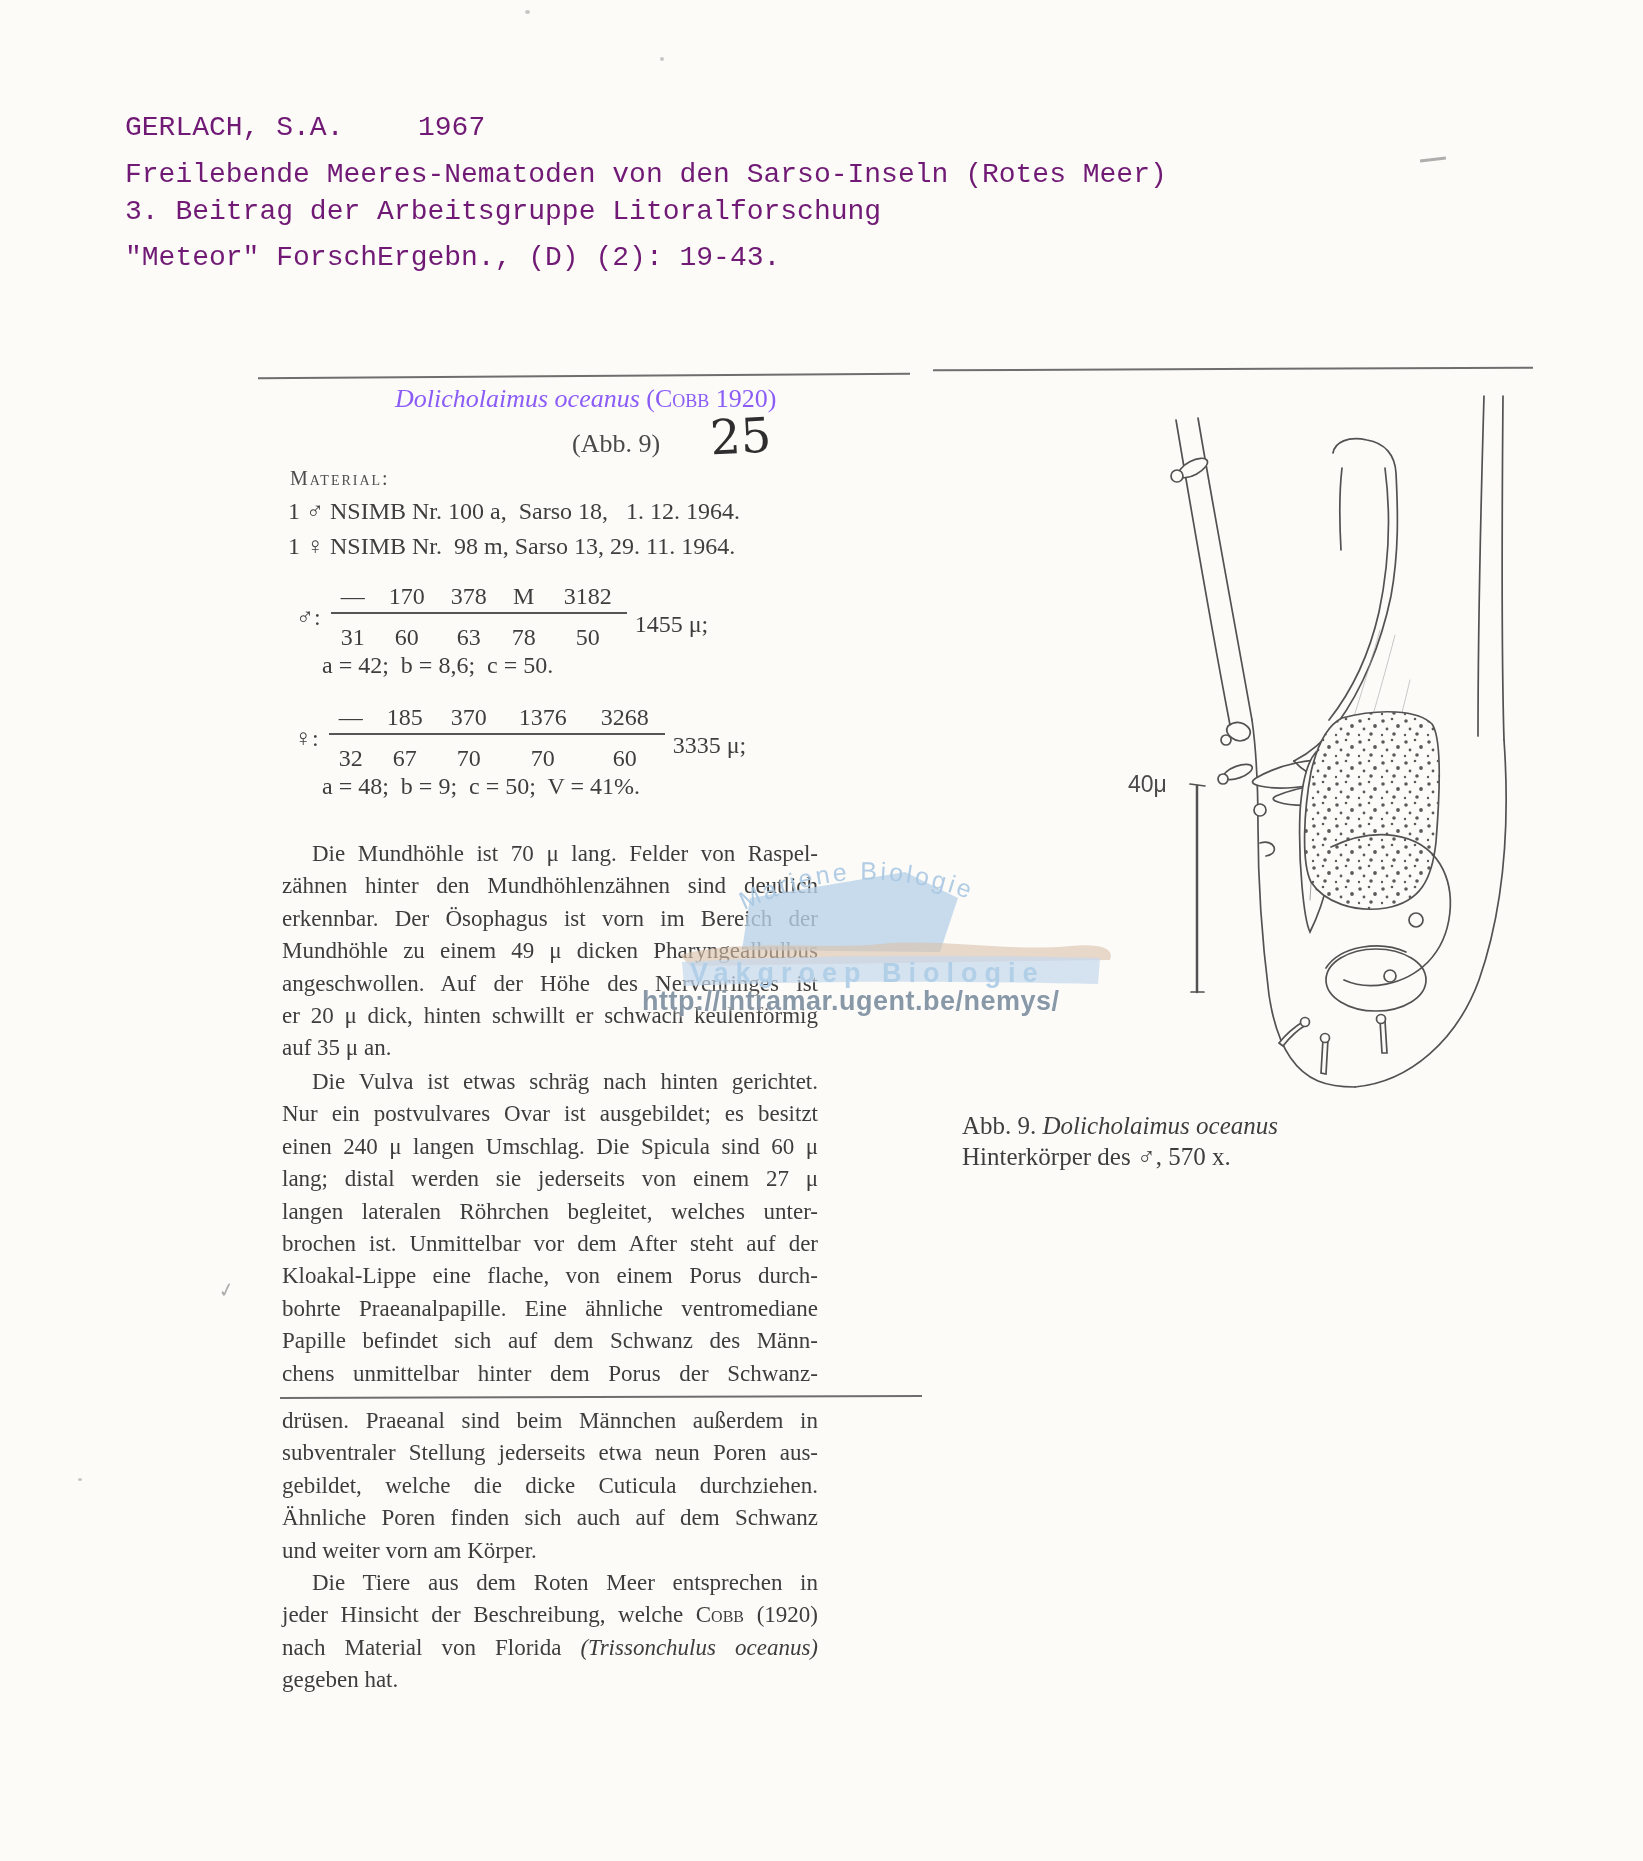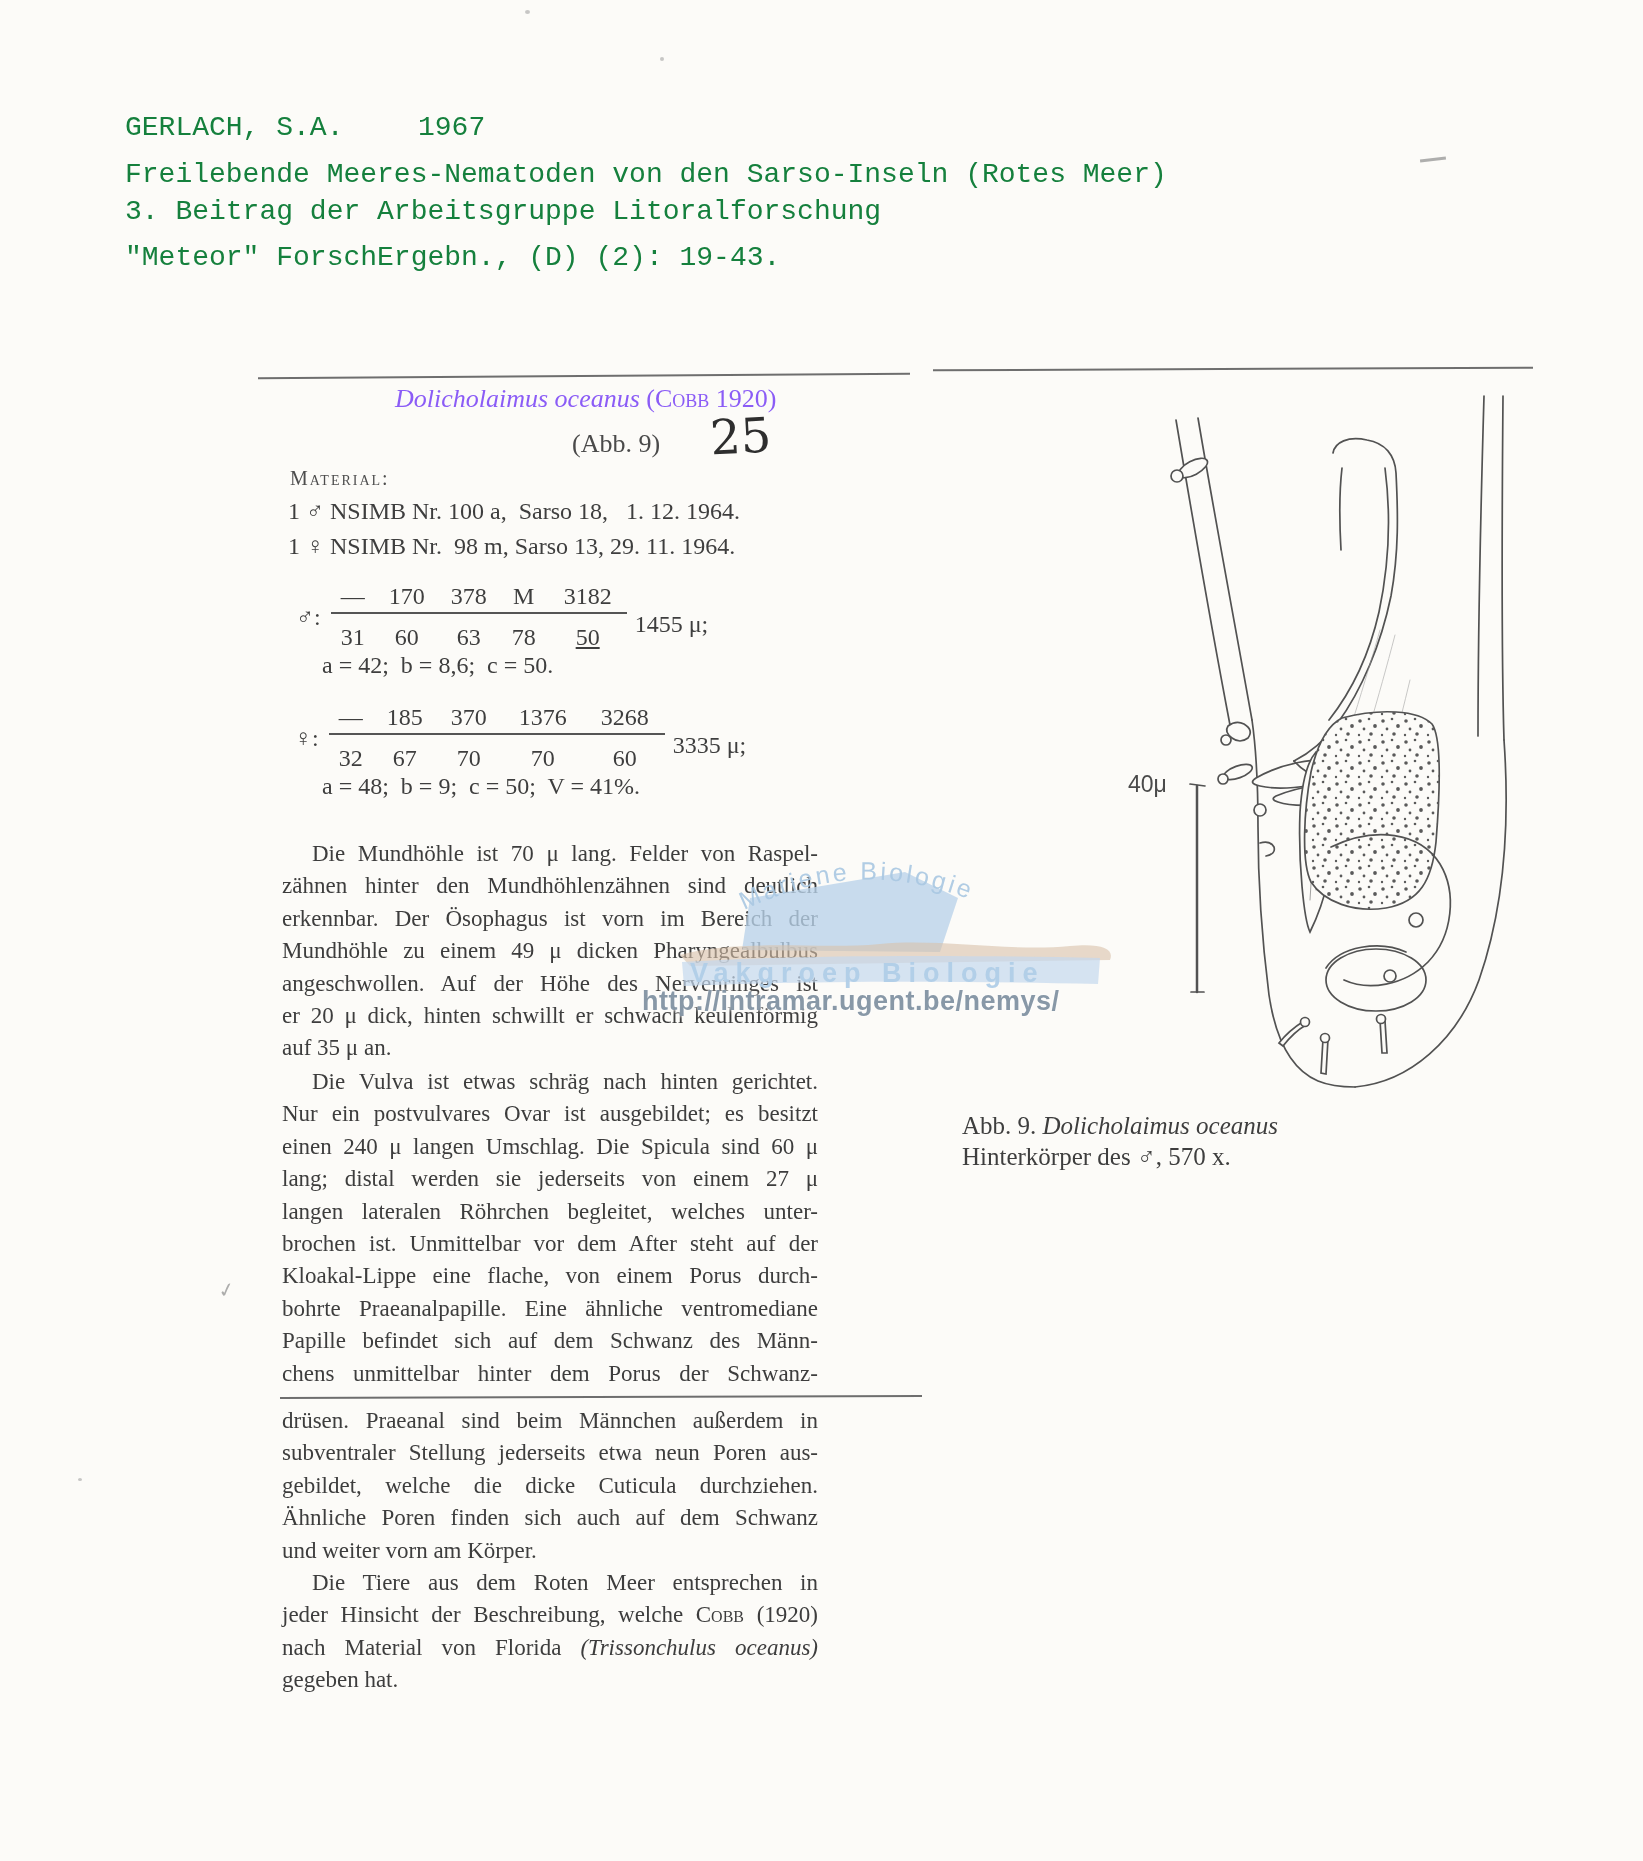--- a/index.html
+++ b/index.html
@@ -1,21 +1,21 @@
 <!DOCTYPE html>
 <html><head>
 <meta charset="utf-8">
 <style>
   html,body{margin:0;padding:0;}
   .page{position:relative;width:1643px;height:1861px;background:#fcfbf8;overflow:hidden;
         font-family:"Liberation Serif","DejaVu Serif",serif;color:#3c3c3c;}
   .abs{position:absolute;}
 
   
-  .tw{font-family:"Liberation Mono","DejaVu Sans Mono",monospace;font-size:28px;color:#15803d;white-space:pre;}
+  .tw{font-family:"Liberation Mono","DejaVu Sans Mono",monospace;font-size:28px;color:#701a75;white-space:pre;}
 
   
   .rule{position:absolute;height:2px;background:#6e6e6e;}
 
   
   .sp-title{font-size:26px;color:#8b5cf6;white-space:nowrap;}
   .it{font-style:italic;}
   .sc{font-variant:small-caps;}
   .abbref{font-size:26px;color:#4a4a4a;}
   .hand{font-size:48px;color:#2e2e2e;font-family:"DejaVu Serif",serif;transform:rotate(-3deg);font-weight:500;}
@@ -91,21 +91,21 @@
         <span class="fcell" style="width:64px;">170</span>
         <span class="fcell" style="width:60px;">378</span>
         <span class="fcell" style="width:50px;">M</span>
         <span class="fcell" style="width:78px;">3182</span>
       </span>
       <span class="frow bot">
         <span class="fcell" style="width:44px;">31</span>
         <span class="fcell" style="width:64px;">60</span>
         <span class="fcell" style="width:60px;">63</span>
         <span class="fcell" style="width:50px;">78</span>
-        <span class="fcell" style="width:78px;text-decoration:underline;">50</span>
+        <span class="fcell" style="width:78px;">50</span>
       </span>
     </span>
     <span class="flen">1455 μ;</span>
   </div>
   <div class="abs ratios" style="left:322px;top:652px;">a = 42;  b = 8,6;  c = 50.</div>
 
   <div class="abs deman" style="left:294px;top:704px;">
     <span class="sex">♀:</span>
     <span class="frac">
       <span class="frow top">

